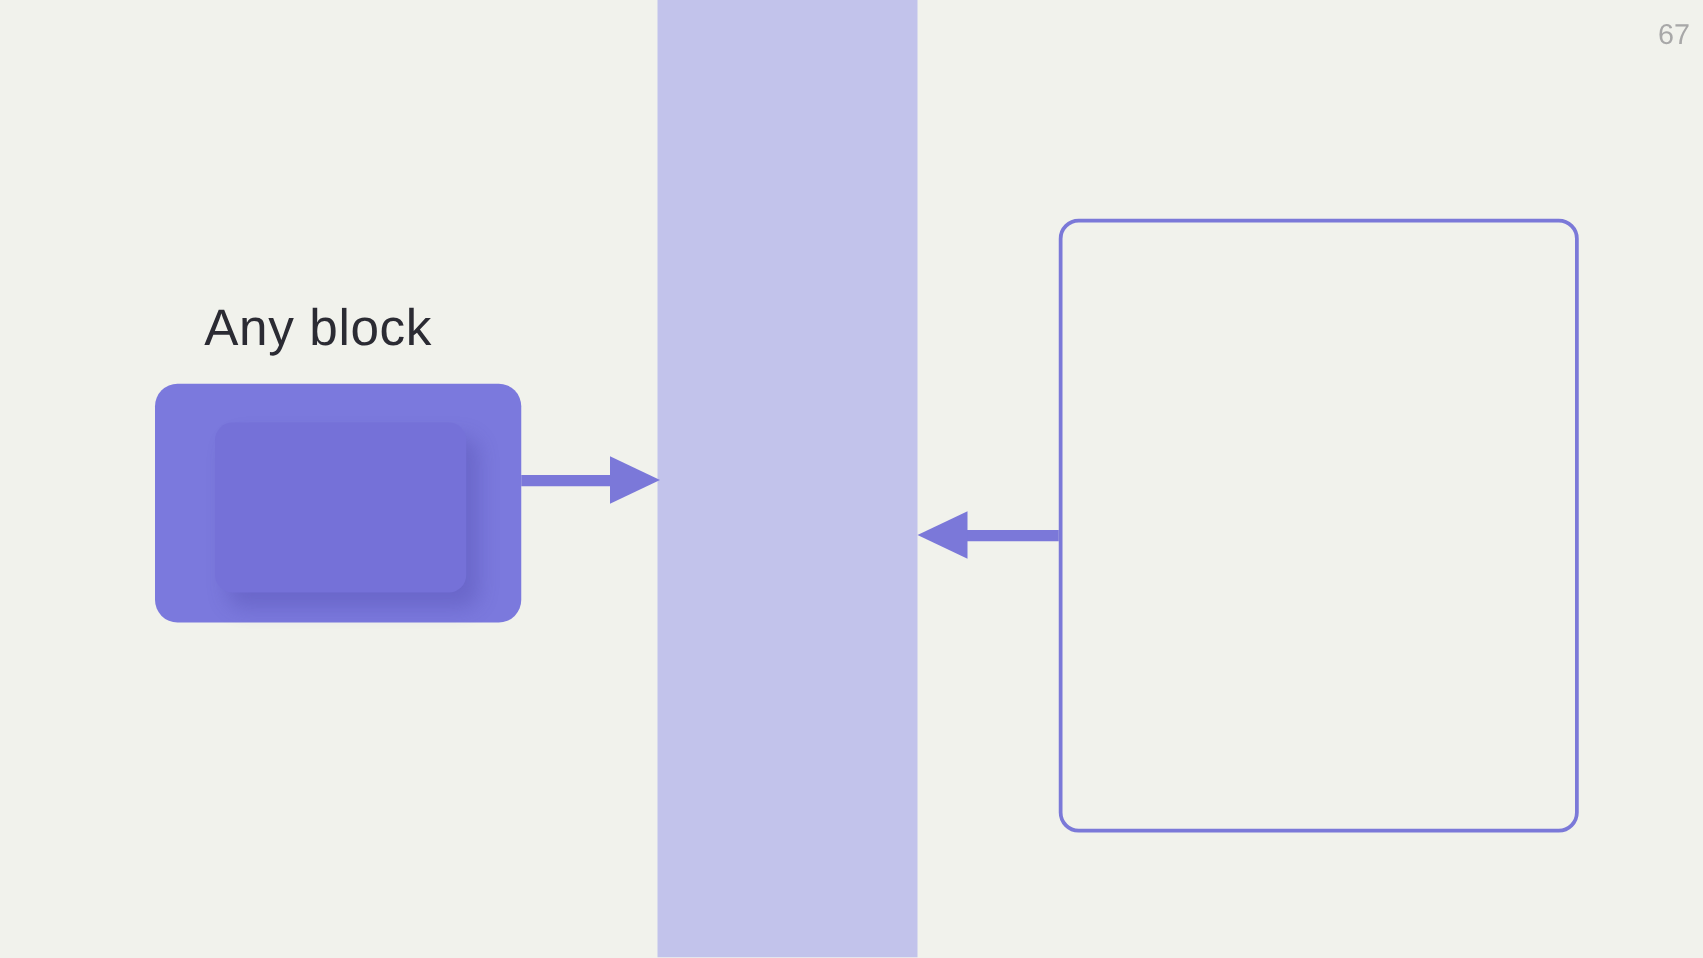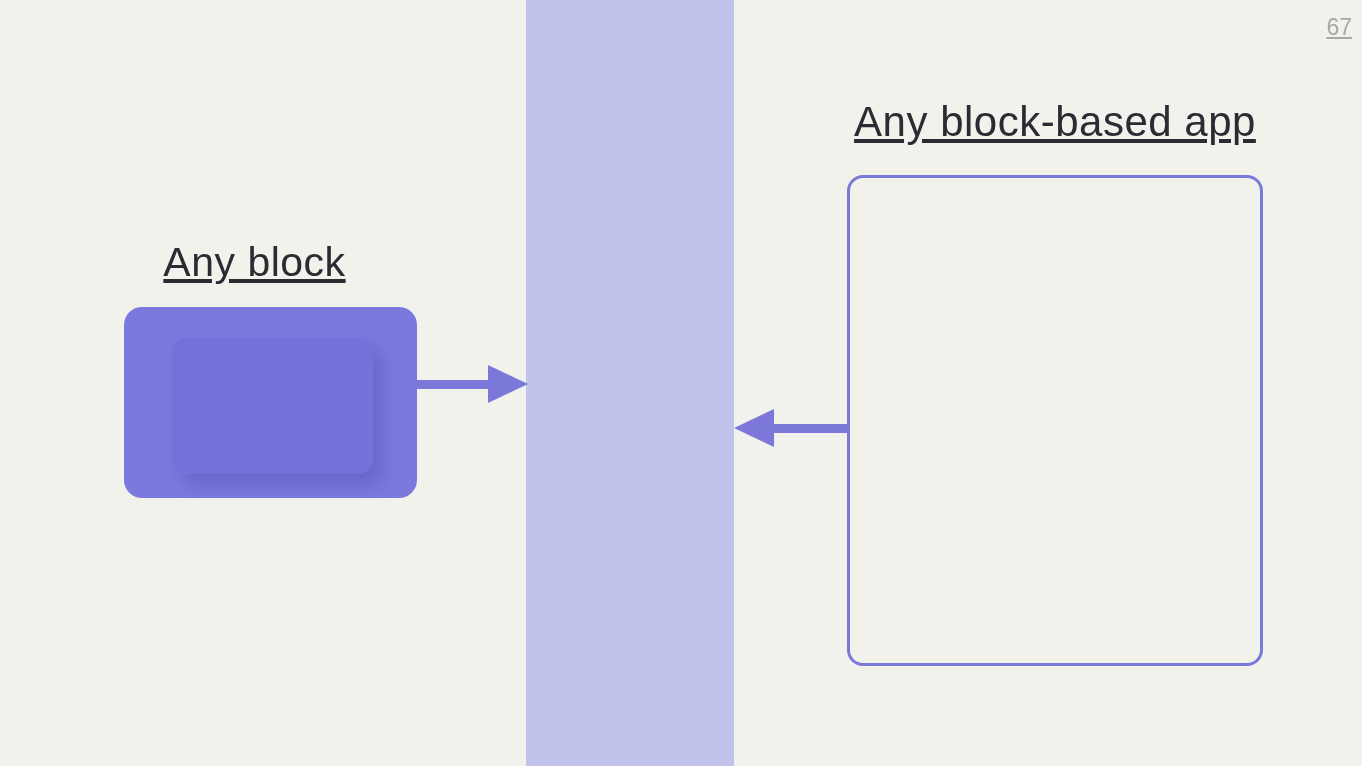--- a/index.html
+++ b/index.html
@@ -5,21 +5,21 @@
   :root{
     --background:#f1f2ec;
     --band:#c2c3eb;
     --block-fill:#7b79dd;
     --block-inner-fill:#7571d8;
     --arrow:#7b78d9;
     --outline-border:#7b79d8;
     --title-text:#2b2b33;
     --page-number-text:#a8a8a8;
   }
-  *{margin:0;padding:0;box-sizing:border-box;text-decoration:underline;}
+  *{margin:0;padding:0;box-sizing:border-box;}
   body{
     font-family:"Liberation Sans", sans-serif;
     background:var(--background);
   }
   .slide{
     position:relative;
     width:1362px;
     height:766px;
     background:var(--background);
     overflow:hidden;
@@ -111,21 +111,20 @@
 
   <div class="block">
     <div class="block-inner"></div>
   </div>
 
   <div class="arrow arrow-right">
     <div class="stem"></div>
     <div class="head"></div>
   </div>
 
-  <div class="title title-right">Any block-based app</div>
 
   <div class="app-outline"></div>
 
   <div class="arrow arrow-left">
     <div class="stem"></div>
     <div class="head"></div>
   </div>
 
 </div>
 

